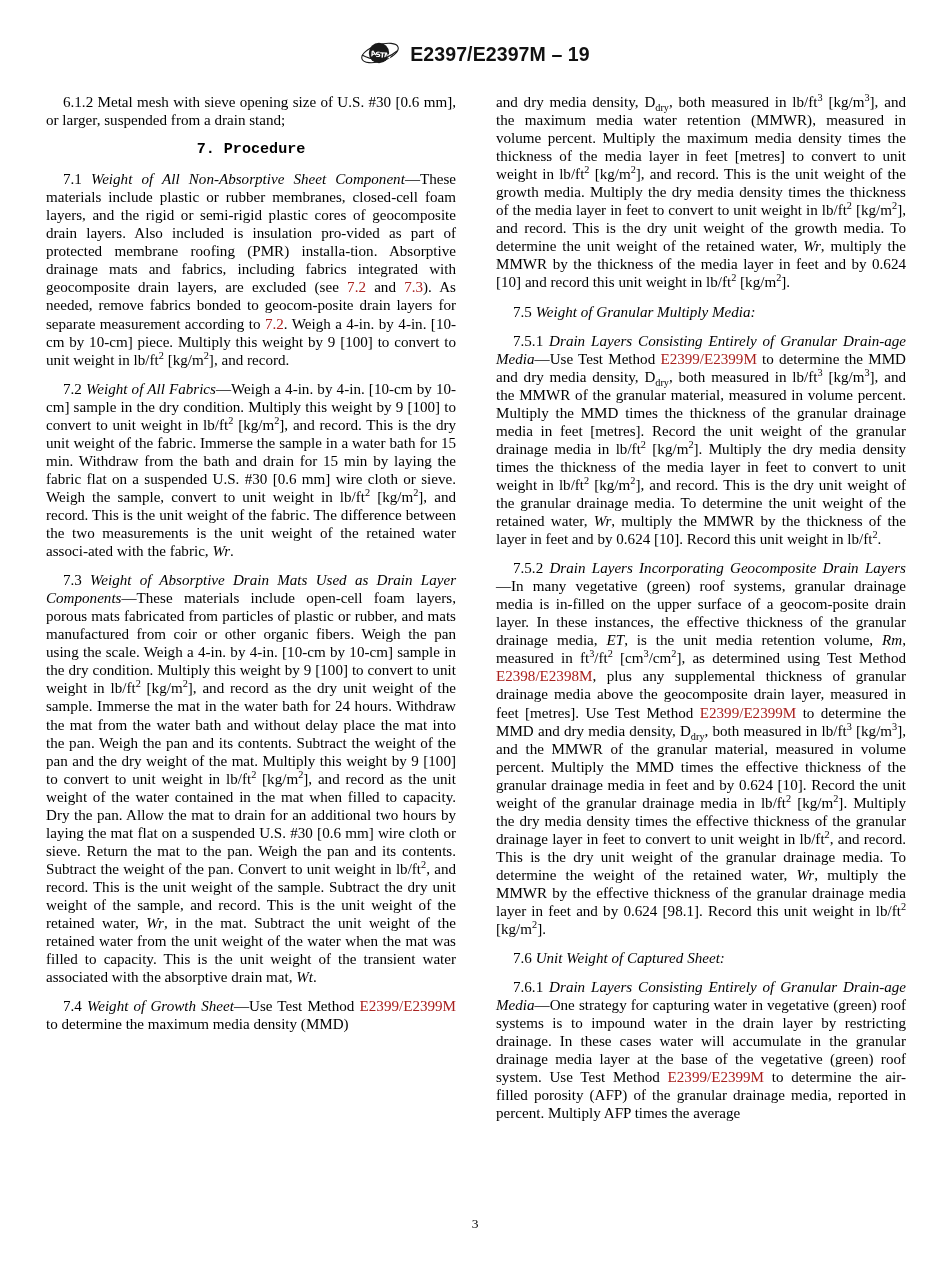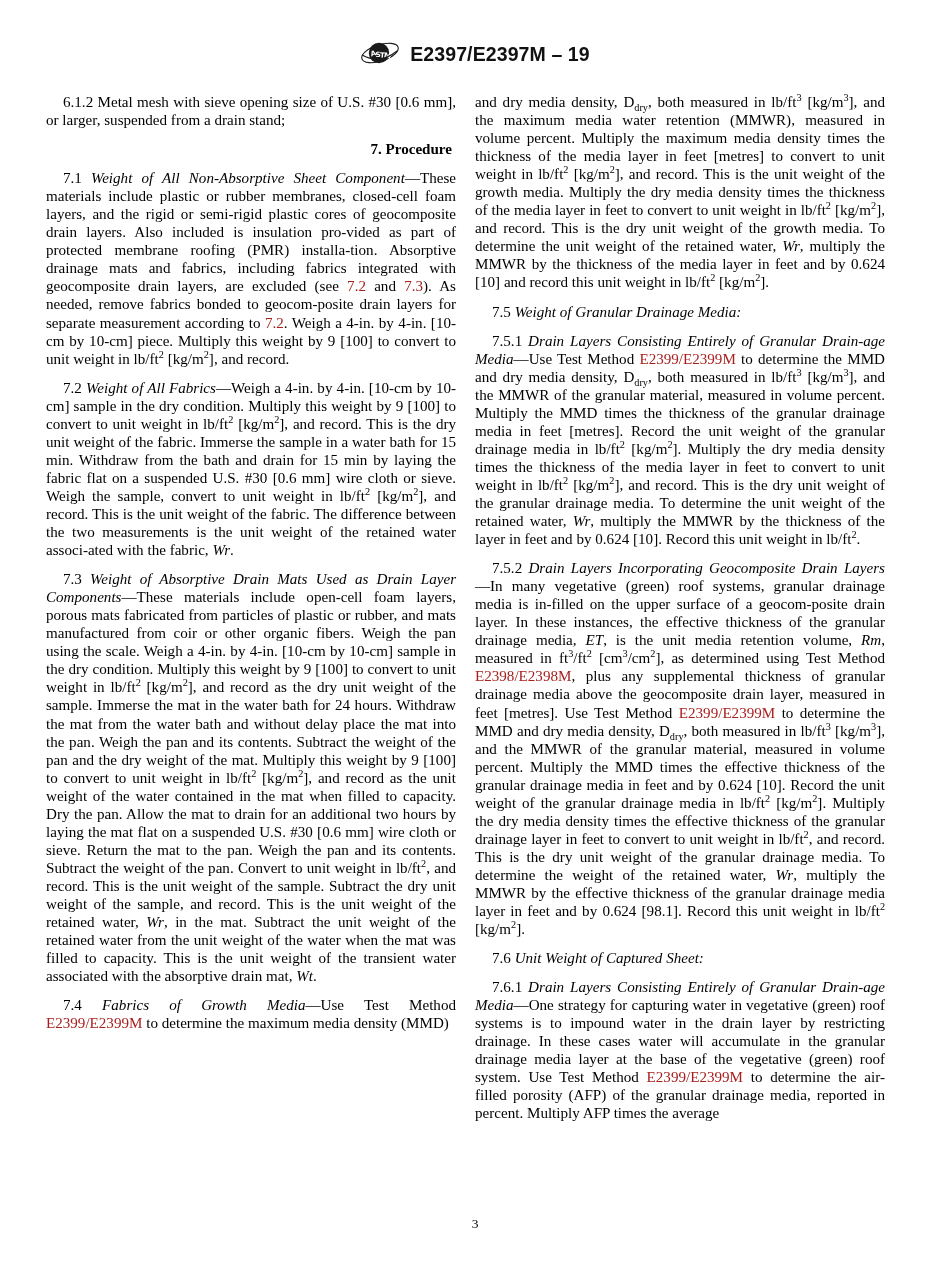--- a/index.html
+++ b/index.html
@@ -47,41 +47,42 @@
     letter-spacing: 0.1px;
     color: #111111;
   }
   
   .columns {
     position: absolute;
     left: 46px;
     top: 93px;
     width: 860px;
     display: flex;
-    gap: 19px;
+    gap: 40px;
   }
   .col {
     width: 410px;
   }
   p {
     margin: 0;
     font-size: 15.1px;
     line-height: 18.05px;
     text-align: justify;
     text-justify: inter-word;
     hyphens: manual;
   }
   p.indent { text-indent: 17px; }
   p.gap { margin-top: 11px; }
   .sec-head {
     font-weight: bold;
     font-size: 15.1px;
     line-height: 18.05px;
-    margin: 4px;
-    text-align: right;
+    margin: 12px;
+    text-align: center;
+    font-family: Liberation Mono, monospace;
   }
   .xref { color: #a8201e; }
   sup {
     font-size: 0.68em;
     vertical-align: super;
     line-height: 0;
   }
   sub {
     font-size: 0.68em;
     vertical-align: sub;
@@ -132,29 +133,29 @@
 
 
       <p class="sec-head gap">7. Procedure</p>
 
       <p class="indent gap">7.1 <i>Weight of All Non-Absorptive Sheet Component</i>—These materials include plastic or rubber membranes, closed-cell foam layers, and the rigid or semi-rigid plastic cores of geocomposite drain layers. Also included is insulation pro-vided as part of protected membrane roofing (PMR) installa-tion. Absorptive drainage mats and fabrics, including fabrics integrated with geocomposite drain layers, are excluded (see <span class="xref">7.2</span> and <span class="xref">7.3</span>). As needed, remove fabrics bonded to geocom-posite drain layers for separate measurement according to <span class="xref">7.2</span>. Weigh a 4-in. by 4-in. [10-cm by 10-cm] piece. Multiply this weight by 9 [100] to convert to unit weight in lb/ft<sup>2</sup> [kg/m<sup>2</sup>], and record.</p>
 
       <p class="indent gap">7.2 <i>Weight of All Fabrics</i>—Weigh a 4-in. by 4-in. [10-cm by 10-cm] sample in the dry condition. Multiply this weight by 9 [100] to convert to unit weight in lb/ft<sup>2</sup> [kg/m<sup>2</sup>], and record. This is the dry unit weight of the fabric. Immerse the sample in a water bath for 15 min. Withdraw from the bath and drain for 15 min by laying the fabric flat on a suspended U.S. #30 [0.6 mm] wire cloth or sieve. Weigh the sample, convert to unit weight in lb/ft<sup>2</sup> [kg/m<sup>2</sup>], and record. This is the unit weight of the fabric. The difference between the two measurements is the unit weight of the retained water associ-ated with the fabric, <i>Wr</i>.</p>
 
       <p class="indent gap">7.3 <i>Weight of Absorptive Drain Mats Used as Drain Layer Components</i>—These materials include open-cell foam layers, porous mats fabricated from particles of plastic or rubber, and mats manufactured from coir or other organic fibers. Weigh the pan using the scale. Weigh a 4-in. by 4-in. [10-cm by 10-cm] sample in the dry condition. Multiply this weight by 9 [100] to convert to unit weight in lb/ft<sup>2</sup> [kg/m<sup>2</sup>], and record as the dry unit weight of the sample. Immerse the mat in the water bath for 24 hours. Withdraw the mat from the water bath and without delay place the mat into the pan. Weigh the pan and its contents. Subtract the weight of the pan and the dry weight of the mat. Multiply this weight by 9 [100] to convert to unit weight in lb/ft<sup>2</sup> [kg/m<sup>2</sup>], and record as the unit weight of the water contained in the mat when filled to capacity. Dry the pan. Allow the mat to drain for an additional two hours by laying the mat flat on a suspended U.S. #30 [0.6 mm] wire cloth or sieve. Return the mat to the pan. Weigh the pan and its contents. Subtract the weight of the pan. Convert to unit weight in lb/ft<sup>2</sup>, and record. This is the unit weight of the sample. Subtract the dry unit weight of the sample, and record. This is the unit weight of the retained water, <i>Wr</i>, in the mat. Subtract the unit weight of the retained water from the unit weight of the water when the mat was filled to capacity. This is the unit weight of the transient water associated with the absorptive drain mat, <i>Wt</i>.</p>
 
-      <p class="indent gap">7.4 <i>Fabrics of Growth Media</i>—Use Test Method <span class="xref">E2399/E2399M</span> to determine the maximum media density (MMD)</p>
+      <p class="indent gap">7.4 <i>Weight of Growth Sheet</i>—Use Test Method <span class="xref">E2399/E2399M</span> to determine the maximum media density (MMD)</p>
 
     </div>
 
     <div class="col">
 
       <p>and dry media density, D<sub>dry</sub>, both measured in lb/ft<sup>3</sup> [kg/m<sup>3</sup>], and the maximum media water retention (MMWR), measured in volume percent. Multiply the maximum media density times the thickness of the media layer in feet [metres] to convert to unit weight in lb/ft<sup>2</sup> [kg/m<sup>2</sup>], and record. This is the unit weight of the growth media. Multiply the dry media density times the thickness of the media layer in feet to convert to unit weight in lb/ft<sup>2</sup> [kg/m<sup>2</sup>], and record. This is the dry unit weight of the growth media. To determine the unit weight of the retained water, <i>Wr</i>, multiply the MMWR by the thickness of the media layer in feet and by 0.624 [10] and record this unit weight in lb/ft<sup>2</sup> [kg/m<sup>2</sup>].</p>
 
-      <p class="indent gap">7.5 <i>Weight of Granular Drainage Media:</i></p>
+      <p class="indent gap">7.5 <i>Weight of Granular Multiply Media:</i></p>
 
       <p class="indent gap">7.5.1 <i>Drain Layers Consisting Entirely of Granular Drain-age Media</i>—Use Test Method <span class="xref">E2399/E2399M</span> to determine the MMD and dry media density, D<sub>dry</sub>, both measured in lb/ft<sup>3</sup> [kg/m<sup>3</sup>], and the MMWR of the granular material, measured in volume percent. Multiply the MMD times the thickness of the granular drainage media in feet [metres]. Record the unit weight of the granular drainage media in lb/ft<sup>2</sup> [kg/m<sup>2</sup>]. Multiply the dry media density times the thickness of the media layer in feet to convert to unit weight in lb/ft<sup>2</sup> [kg/m<sup>2</sup>], and record. This is the dry unit weight of the granular drainage media. To determine the unit weight of the retained water, <i>Wr</i>, multiply the MMWR by the thickness of the layer in feet and by 0.624 [10]. Record this unit weight in lb/ft<sup>2</sup>.</p>
 
       <p class="indent gap">7.5.2 <i>Drain Layers Incorporating Geocomposite Drain Layers</i>—In many vegetative (green) roof systems, granular drainage media is in-filled on the upper surface of a geocom-posite drain layer. In these instances, the effective thickness of the granular drainage media, <i>ET</i>, is the unit media retention volume, <i>Rm</i>, measured in ft<sup>3</sup>/ft<sup>2</sup> [cm<sup>3</sup>/cm<sup>2</sup>], as determined using Test Method <span class="xref">E2398/E2398M</span>, plus any supplemental thickness of granular drainage media above the geocomposite drain layer, measured in feet [metres]. Use Test Method <span class="xref">E2399/E2399M</span> to determine the MMD and dry media density, D<sub>dry</sub>, both measured in lb/ft<sup>3</sup> [kg/m<sup>3</sup>], and the MMWR of the granular material, measured in volume percent. Multiply the MMD times the effective thickness of the granular drainage media in feet and by 0.624 [10]. Record the unit weight of the granular drainage media in lb/ft<sup>2</sup> [kg/m<sup>2</sup>]. Multiply the dry media density times the effective thickness of the granular drainage layer in feet to convert to unit weight in lb/ft<sup>2</sup>, and record. This is the dry unit weight of the granular drainage media. To determine the weight of the retained water, <i>Wr</i>, multiply the MMWR by the effective thickness of the granular drainage media layer in feet and by 0.624 [98.1]. Record this unit weight in lb/ft<sup>2</sup> [kg/m<sup>2</sup>].</p>
 
       <p class="indent gap">7.6 <i>Unit Weight of Captured Sheet:</i></p>
 
       <p class="indent gap">7.6.1 <i>Drain Layers Consisting Entirely of Granular Drain-age Media</i>—One strategy for capturing water in vegetative (green) roof systems is to impound water in the drain layer by restricting drainage. In these cases water will accumulate in the granular drainage media layer at the base of the vegetative (green) roof system. Use Test Method <span class="xref">E2399/E2399M</span> to determine the air-filled porosity (AFP) of the granular drainage media, reported in percent. Multiply AFP times the average</p>
 
     </div>

